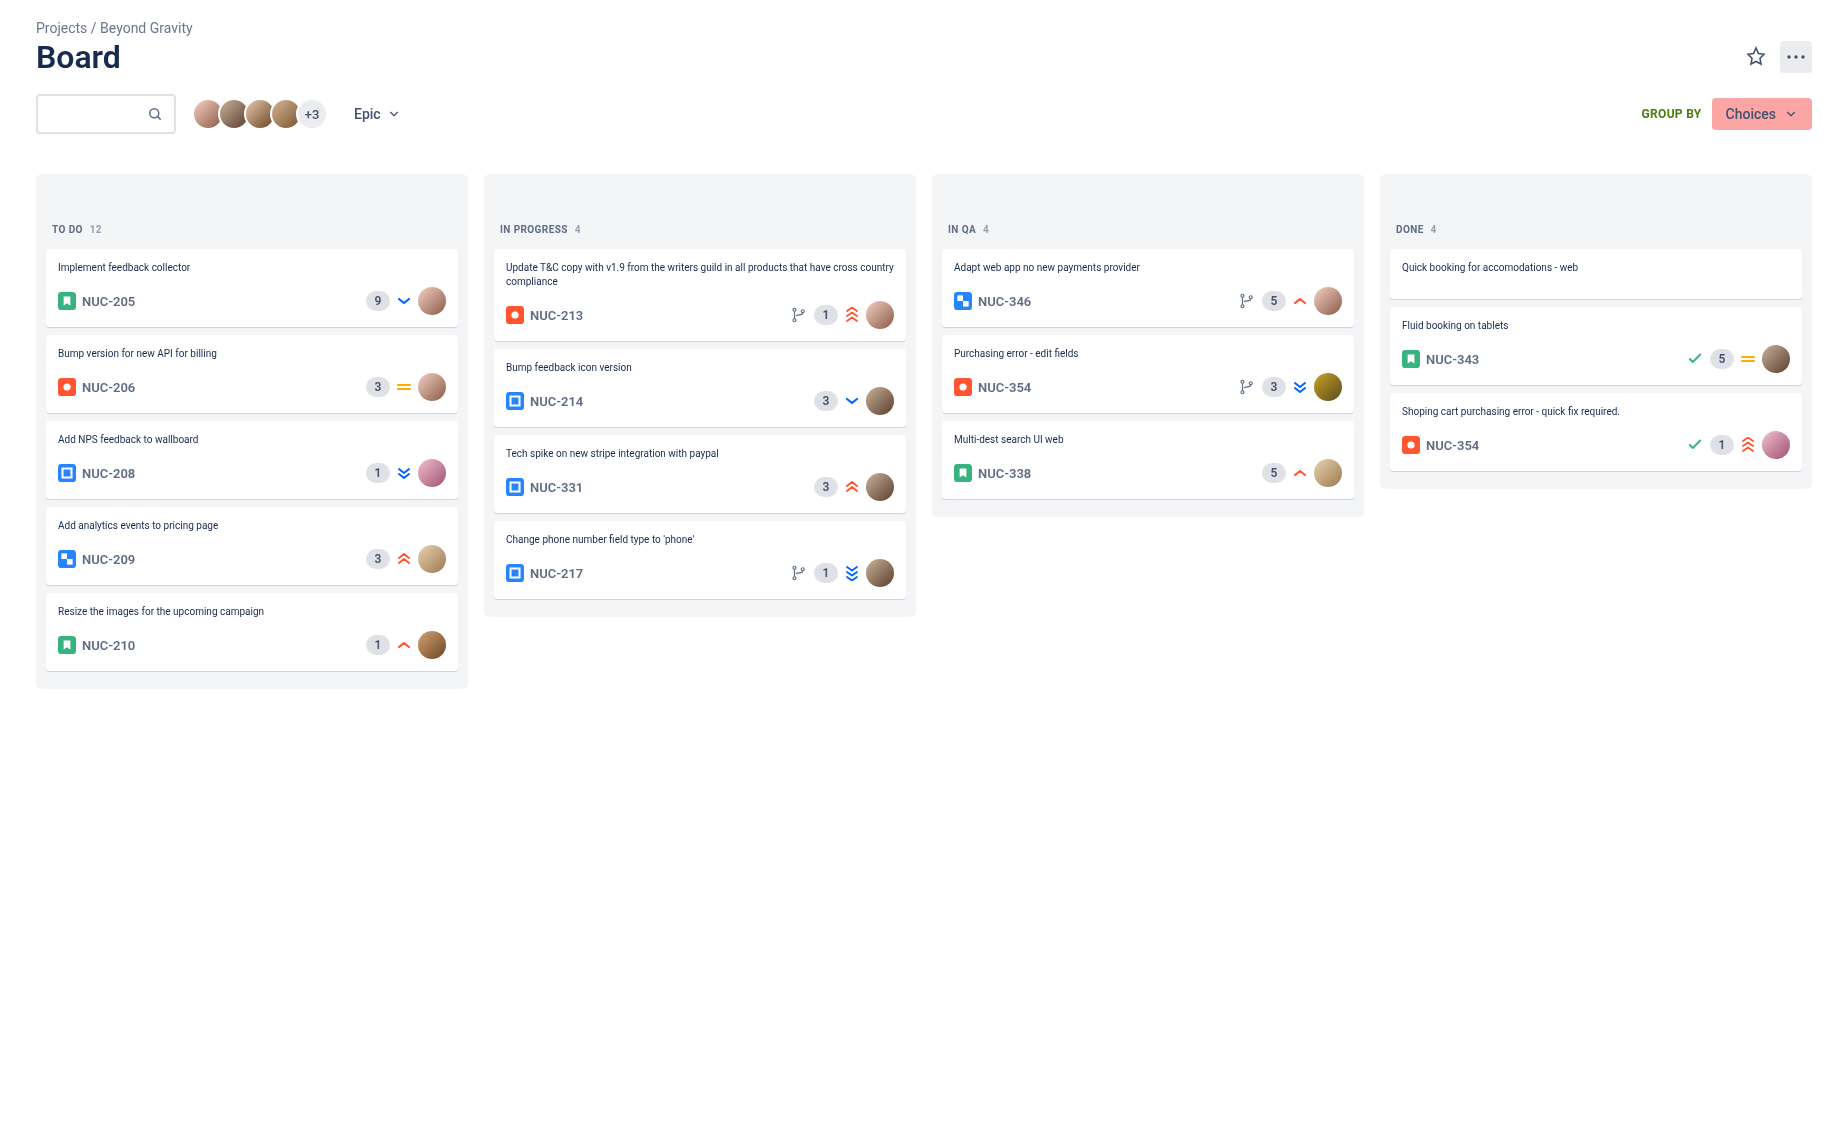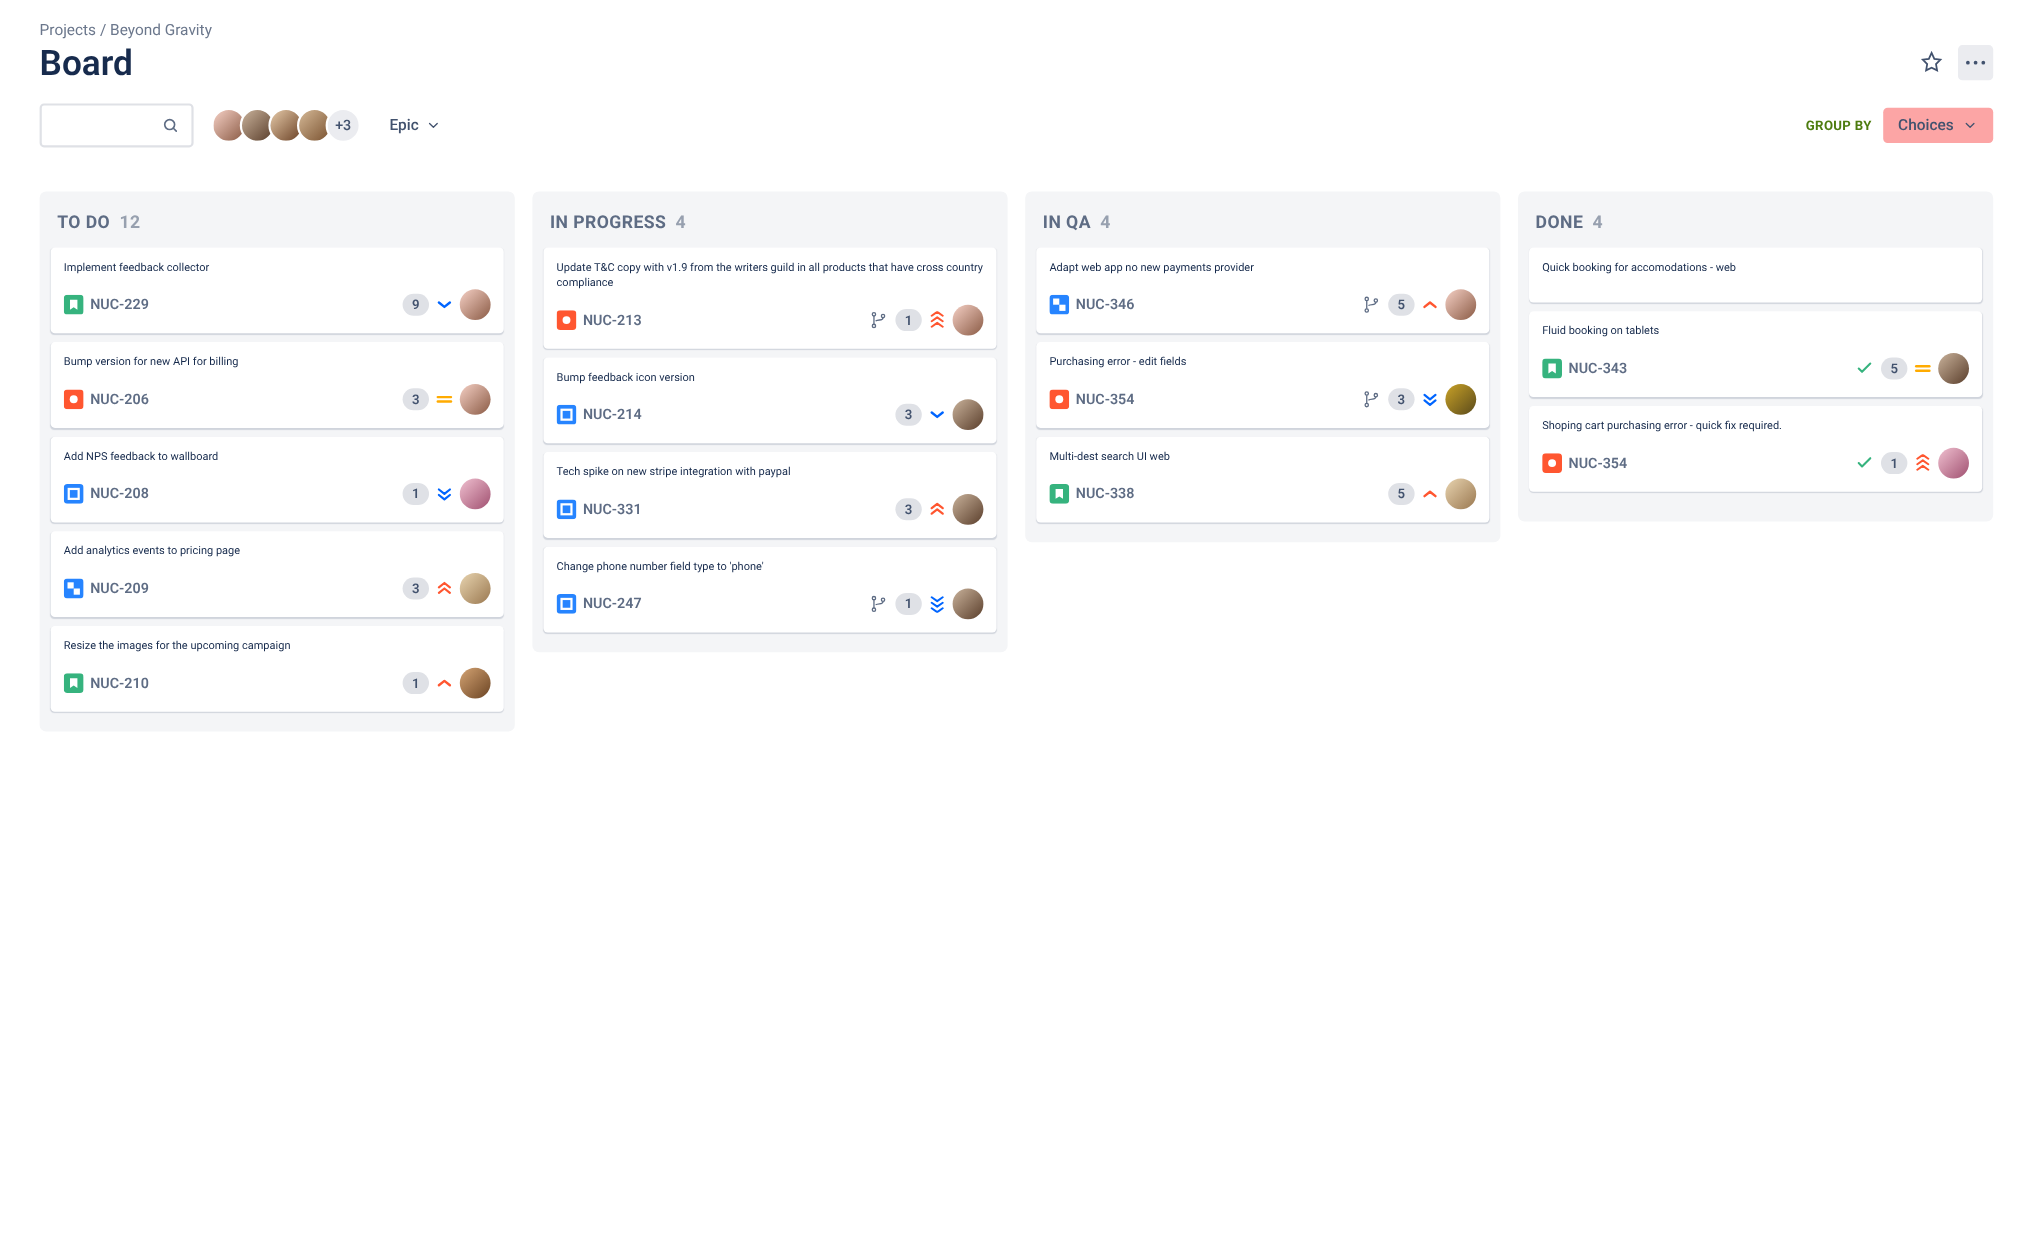--- a/index.html
+++ b/index.html
@@ -43,26 +43,27 @@
 }
 .board { display: flex; gap: 16px; margin-top: 40px; align-items: flex-start; }
 .column {
   flex: 1;
   background: #F4F5F7;
   border-radius: 6px;
   padding: 10px;
   min-height: 300px;
 }
 .column-header {
-  font-size: 16px;
+  font-size: 10px;
   font-weight: 700;
   color: #5E6C84;
   letter-spacing: 0.4px;
   padding: 8px 6px 14px;
   text-transform: uppercase;
+  margin-top: 32px;
 }
 .column-header .count { color: #97A0AF; margin-left: 4px; }
 .card {
   background: #fff;
   border-radius: 4px;
   box-shadow: 0 1px 1px rgba(9,30,66,0.15);
   padding: 12px;
   margin-bottom: 8px;
   cursor: pointer;
 }
@@ -219,21 +220,21 @@
       <div class="column-header"><span>TO DO</span> <span class="count">12</span></div>
       <div class="card">
         <div class="card-title">Implement feedback collector</div>
         <div class="card-footer">
           <div class="card-left">
             <span>
               <svg width="18" height="18" viewBox="0 0 16 16">
                 <use href="#t-story"></use>
               </svg>
             </span>
-            <span class="issue-key">NUC-229</span>
+            <span class="issue-key">NUC-205</span>
           </div>
           <div class="card-right">
             <span class="badge">9</span>
             <span class="priority">
               <svg width="16" height="16" viewBox="0 0 16 16">
                 <use href="#p-low"></use>
               </svg>
             </span>
             <span class="card-avatar" style="background: linear-gradient(135deg, rgb(245, 208, 197), rgb(138, 90, 68));"></span>
           </div>
@@ -403,21 +404,21 @@
       </div>
       <div class="card">
         <div class="card-title">Change phone number field type to 'phone'</div>
         <div class="card-footer">
           <div class="card-left">
             <span>
               <svg width="18" height="18" viewBox="0 0 16 16">
                 <use href="#t-task"></use>
               </svg>
             </span>
-            <span class="issue-key">NUC-247</span>
+            <span class="issue-key">NUC-217</span>
           </div>
           <div class="card-right">
             <span>
               <svg width="18" height="18" viewBox="0 0 24 24">
                 <use href="#i-branch"></use>
               </svg>
             </span>
             <span class="badge">1</span>
             <span class="priority">
               <svg width="16" height="16" viewBox="0 0 16 16">

